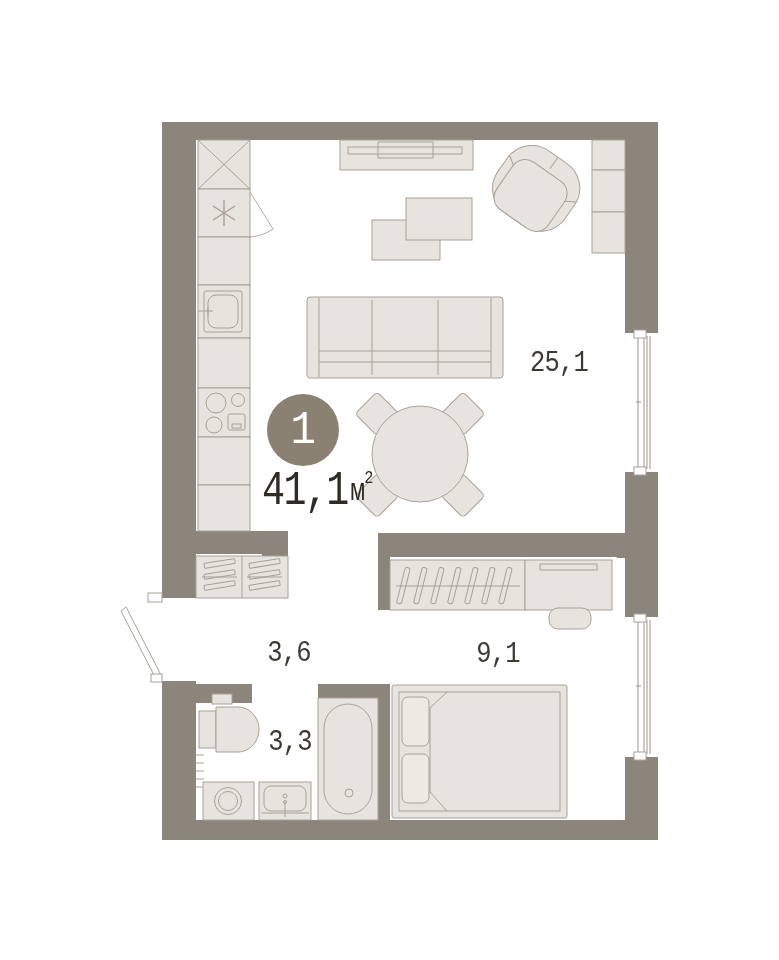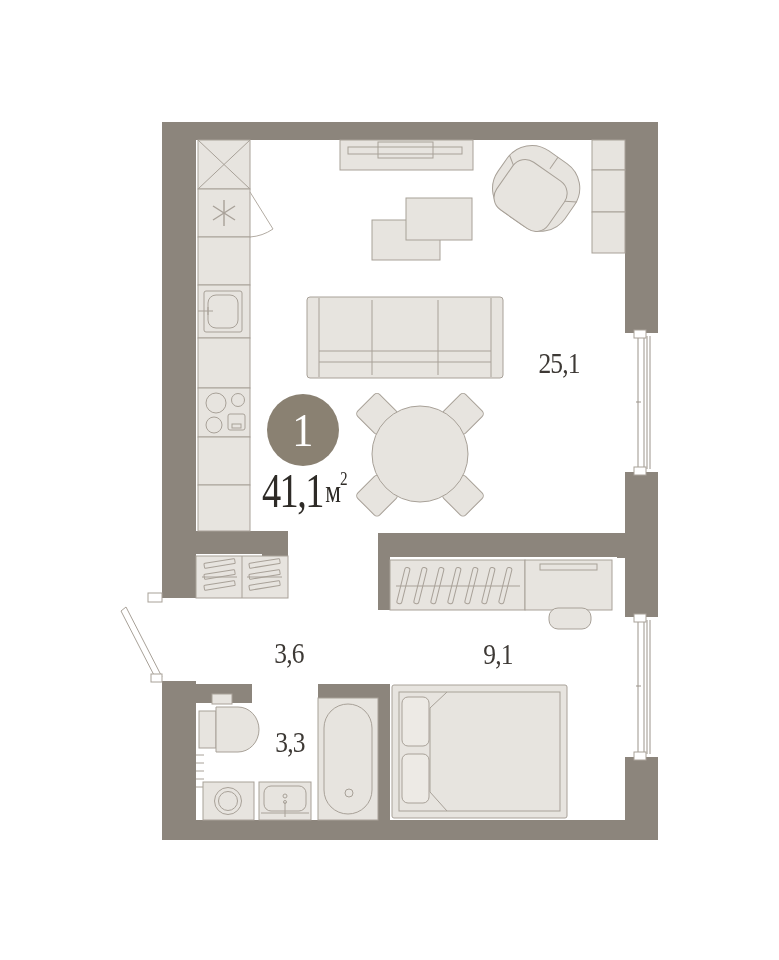--- a/index.html
+++ b/index.html
@@ -1,18 +1,18 @@
 <!DOCTYPE html>
 <html><head>
 <meta charset="utf-8">
 <style>
   html,body{margin:0;padding:0;background:#ffffff;}
   .canvas{
     position:relative;width:779px;height:960px;background:#ffffff;
-    font-family:Liberation Serif, serif;overflow:hidden;
+    font-family:Liberation Mono, monospace;overflow:hidden;
   }
   .canvas svg{position:absolute;left:0;top:0;}
   
   .w{fill:#8c857c;stroke:none;}
   
   .f{fill:#e7e4df;stroke:#a8a198;stroke-width:1;}
   .f2{fill:#edeae5;stroke:#a8a198;stroke-width:1;}
   .ln{fill:none;stroke:#a8a198;stroke-width:1;}
   .thin{fill:none;stroke:#b3aca3;stroke-width:1;}
   .wh{fill:#ffffff;stroke:#a8a198;stroke-width:1;}

